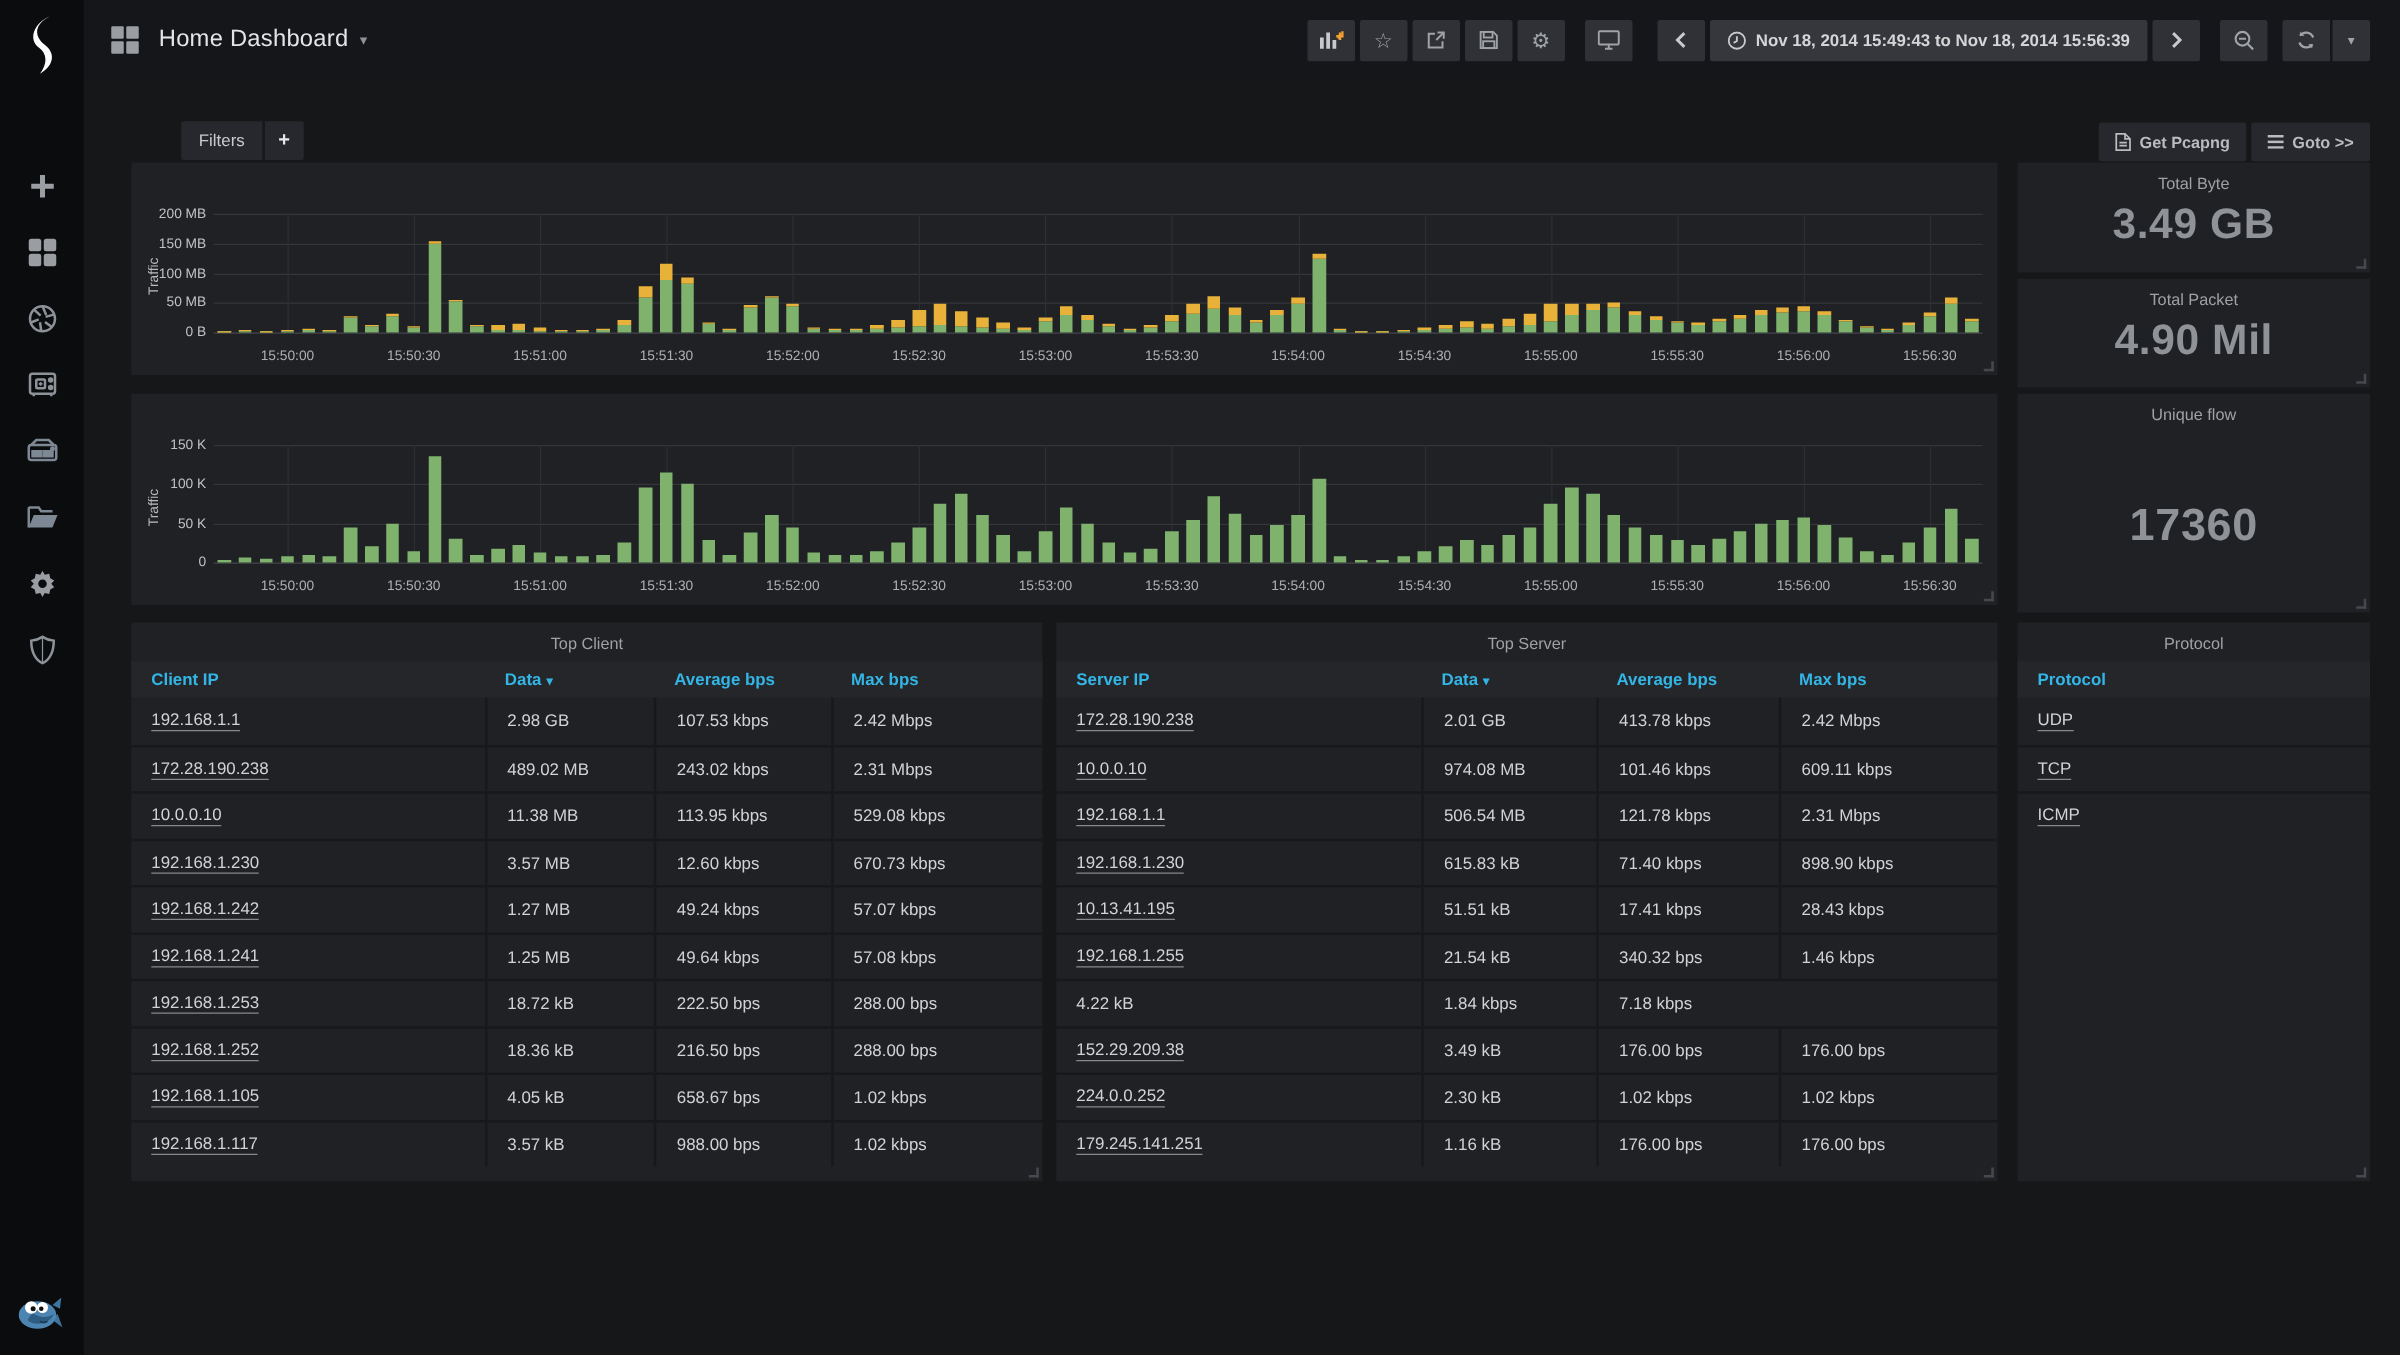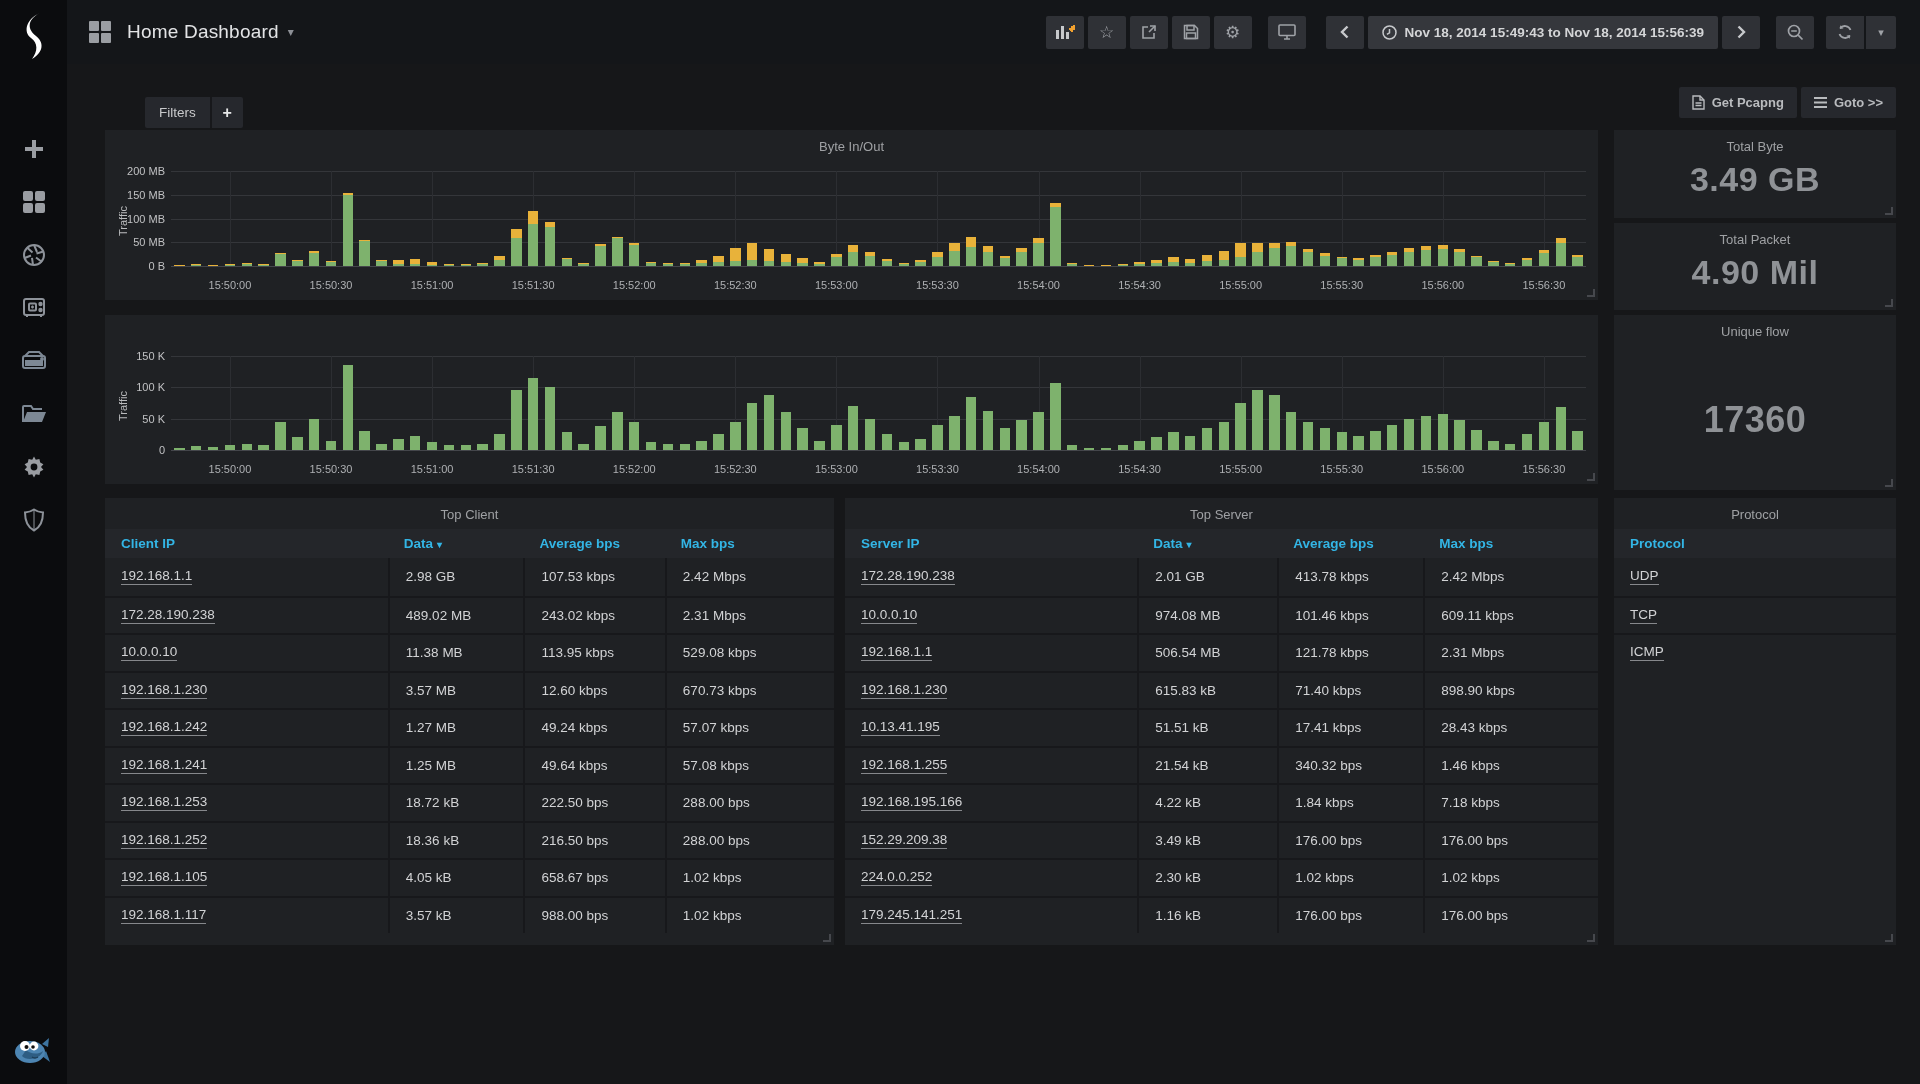--- a/index.html
+++ b/index.html
@@ -30,21 +30,21 @@
      display:flex; align-items:center; color:#d4d5d7; font-size:13.5px; font-weight:700; cursor:pointer; }
   .time-btn svg { margin-right:8px; }
   .caret-small { font-size:11px; color:#9fa2a7; }
 
   
   .filters-row { position:absolute; left:105px; top:97px; display:flex;padding-left:40px; }
   .filter-btn { height:31px; background:#26282d; color:#c9cacc; font-size:13.5px; border:none; padding:0 14px;
      border-radius:2px 0 0 2px; cursor:pointer; }
   .filter-add { height:31px; width:33px; background:#26282d; color:#e6e7e8; font-size:16px; font-weight:700; border:none;
      border-left:2px solid #17181b; border-radius:0 2px 2px 0; cursor:pointer; }
-  .right-actions { position:absolute; right:24px; top:87px; display:flex; gap:4px; }
+  .right-actions { position:absolute; right:24px; top:98px; display:flex; gap:4px; }
   .action-btn { height:31px; background:#26282d; color:#b9bbbe; font-size:13px; font-weight:700; border:none; padding:0 13px;
      border-radius:2px; display:flex; align-items:center; gap:7px; cursor:pointer; }
 
   
   .panel { position:absolute; background:#1f2124; }
   .panel::after { content:""; position:absolute; right:3px; bottom:3px; width:6px; height:6px;
      border-right:2px solid #46484d; border-bottom:2px solid #46484d; }
   .panel-title { text-align:center; padding-top:9px; font-size:13px; color:#9fa1a4; cursor:pointer; }
 
   #p-byte   { left:105px; top:130px;  width:1493px; height:170px; }
@@ -267,21 +267,20 @@
     <svg width="13" height="11" viewBox="0 0 13 11">
         <rect y="0" width="13" height="2" fill="#b9bbbe"></rect>
         <rect y="4.5" width="13" height="2" fill="#b9bbbe"></rect>
         <rect y="9" width="13" height="2" fill="#b9bbbe"></rect>
       </svg>
     <span>Goto &gt;&gt;</span>
   </button>
 </div>
 
 <div class="panel chart-panel" id="p-byte">
-  <div class="panel-title">Byte In/Out</div>
   <div class="ylab">Traffic</div>
   <div class="plot">
       <div class="hline" style="top: 0px;"></div>
       <div class="hline" style="top: 23.75px;"></div>
       <div class="hline" style="top: 47.5px;"></div>
       <div class="hline" style="top: 71.25px;"></div>
       <div class="vline" style="left: 58.9583px;"></div>
       <div class="vline" style="left: 160.03px;"></div>
       <div class="vline" style="left: 261.101px;"></div>
       <div class="vline" style="left: 362.173px;"></div>
@@ -753,23 +752,20 @@
       </div>
       <div class="trow cols-4">
         <div class="tc">
           <span class="iplink">192.168.1.255</span>
         </div>
         <div class="tc">21.54 kB</div>
         <div class="tc">340.32 bps</div>
         <div class="tc">1.46 kbps</div>
       </div>
       <div class="trow cols-4">
-        <div class="tc">
-          <span class="iplink">192.168.195.166</span>
-        </div>
         <div class="tc">4.22 kB</div>
         <div class="tc">1.84 kbps</div>
         <div class="tc">7.18 kbps</div>
       </div>
       <div class="trow cols-4">
         <div class="tc">
           <span class="iplink">152.29.209.38</span>
         </div>
         <div class="tc">3.49 kB</div>
         <div class="tc">176.00 bps</div>

